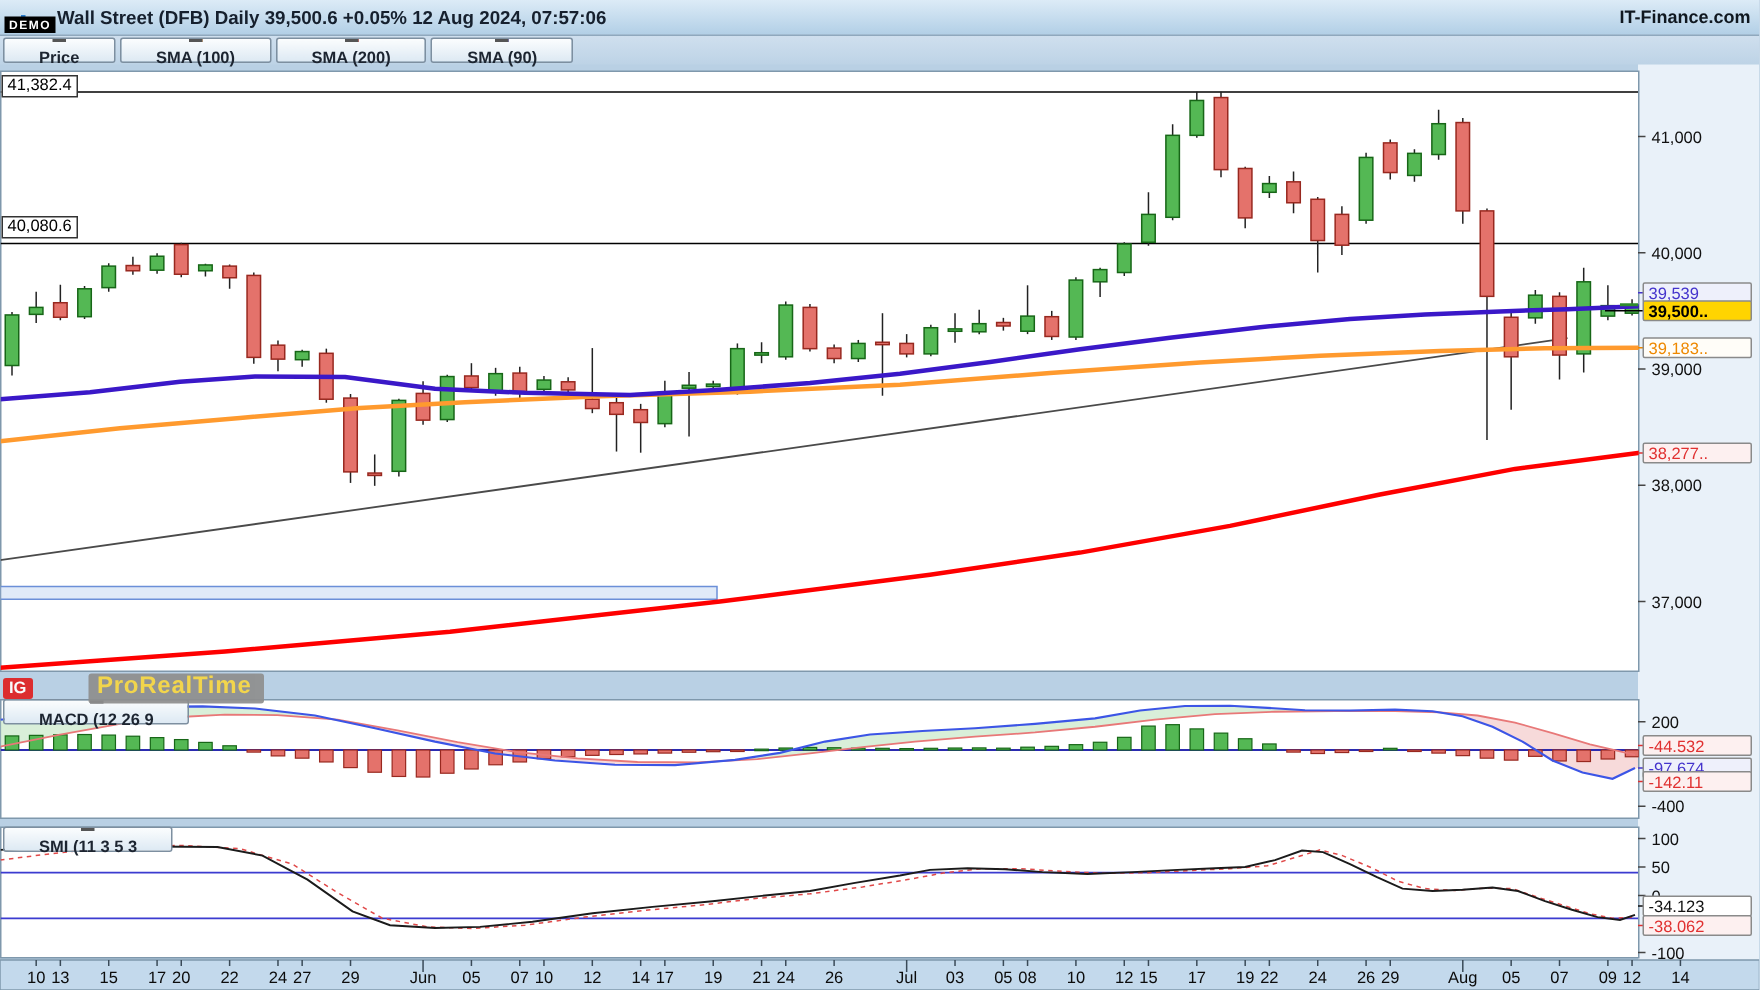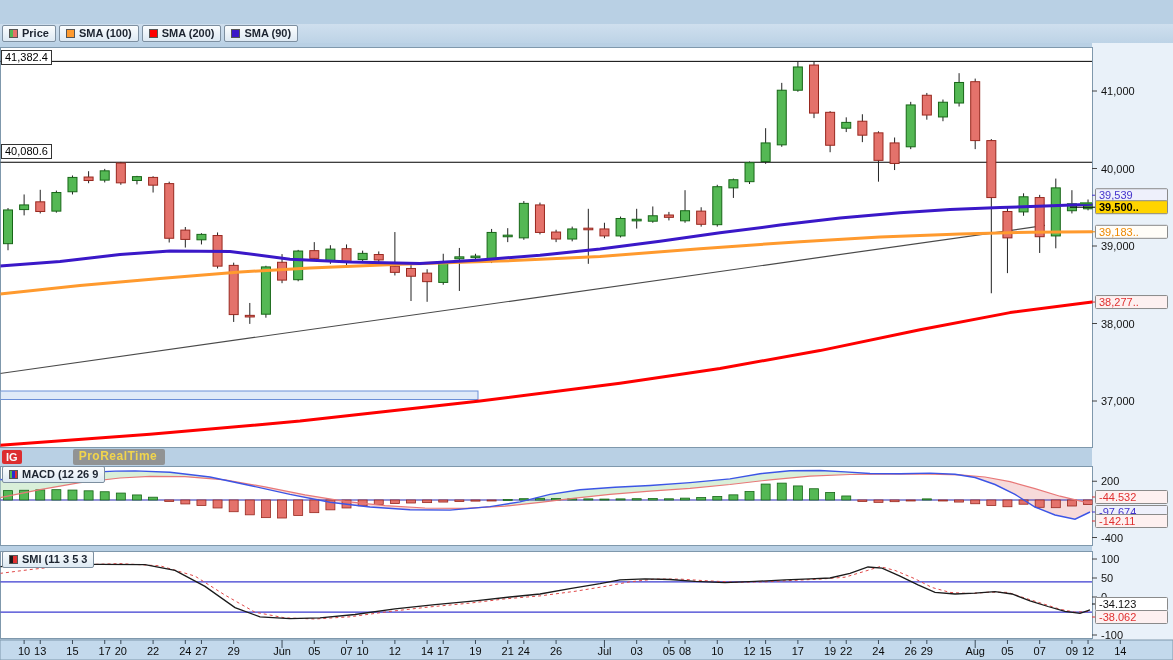--- a/index.html
+++ b/index.html
@@ -10,41 +10,49 @@
   .demo-wrap{position:absolute;left:3px;top:1px;width:30px;height:22px;}
   .mini-candles{position:absolute;left:6px;top:0;height:9px;}
   .mini-candles i{display:inline-block;width:3px;background:#2b7fd0;margin-right:2px;vertical-align:bottom;}
   .mini-candles i:nth-child(1){height:6px}.mini-candles i:nth-child(2){height:9px}.mini-candles i:nth-child(3){height:5px}
   .demo{position:absolute;left:0;top:10px;background:#000;color:#fff;font-size:8px;font-weight:bold;
     letter-spacing:1px;padding:1px 3px;line-height:9px;}
   .title{margin-left:38px;font-size:12.5px;font-weight:bold;color:#16202e;white-space:nowrap;}
   .brand{position:absolute;right:6px;top:4px;font-size:12px;font-weight:bold;color:#101820;}
   .legendbar{position:absolute;left:0;top:24px;width:1173px;height:19px;
     background:linear-gradient(#cfdfee,#bdd3e6);display:flex;align-items:center;gap:3px;padding-left:2px;box-sizing:border-box;}
-  .chip{display:inline-flex;align-items:center;gap:4px;height:15px;padding:0 6px;
+  .chip{display:inline-flex;align-items:center;gap:4px;height:15px;padding:0 23px;
     border:1px solid #7d8fa0;border-radius:2px;background:linear-gradient(#fbfdfe,#dde9f3);
-    font-size:11px;font-weight:bold;color:#1c2430;line-height:15px;}
+    font-size:11px;font-weight:bold;color:#1c2430;line-height:15px;flex-direction:column;}
   .sq{display:inline-block;width:9px;height:9px;border:1px solid #555;box-sizing:border-box;}
   .ic-price{background:linear-gradient(90deg,#54b854 0 50%,#e4726b 50% 100%);}
   .ic-macd{background:linear-gradient(90deg,#54b854 0 34%,#2b2bd0 34% 67%,#e03030 67% 100%);}
   .ic-smi{background:linear-gradient(90deg,#1b1b1b 0 50%,#e03030 50% 100%);}
   svg#chart{position:absolute;left:0;top:0;}
   .lvl{position:absolute;left:1px;background:#fff;border:1px solid #333;font-size:11px;color:#000;
     padding:0 3px;height:13px;line-height:13px;z-index:3;}
   .indchip{position:absolute;z-index:3;}
   .iglogo{position:absolute;left:2px;top:449px;z-index:3;display:flex;align-items:center;opacity:0.92;gap:37px;}
   .iglogo .ig{background:#e02020;color:#fff;font-weight:bold;font-size:11px;padding:1px 4px;border-radius:2px;}
-  .iglogo .prt{background:#8e8e8e;color:#f7d640;font-weight:bold;font-size:12px;padding:0 8px 2px 6px;
-    margin-left:14px;border-radius:2px;letter-spacing:0.5px;}
+  .iglogo .prt{background:#8e8e8e;color:#f7d640;font-weight:bold;font-size:16px;padding:0 8px 2px 6px;
+    margin-left:0;border-radius:2px;letter-spacing:0.5px;}
 </style>
 </head>
 <body>
 
 <div id="app">
 
+  <div class="titlebar">
+    <div class="demo-wrap">
+      <span class="mini-candles"><i></i><i></i><i></i></span>
+      <span class="demo">DEMO</span>
+    </div>
+    <div class="title">Wall Street (DFB) Daily 39,500.6 +0.05% 12 Aug 2024, 07:57:06</div>
+    <div class="brand">IT-Finance.com</div>
+  </div>
 
   <div class="legendbar">
     <span class="chip">
       <span class="sq ic-price"></span>
       <span>Price</span>
     </span>
     <span class="chip">
       <span class="sq" style="background:#ff9a2e"></span>
       <span>SMA (100)</span>
     </span>

